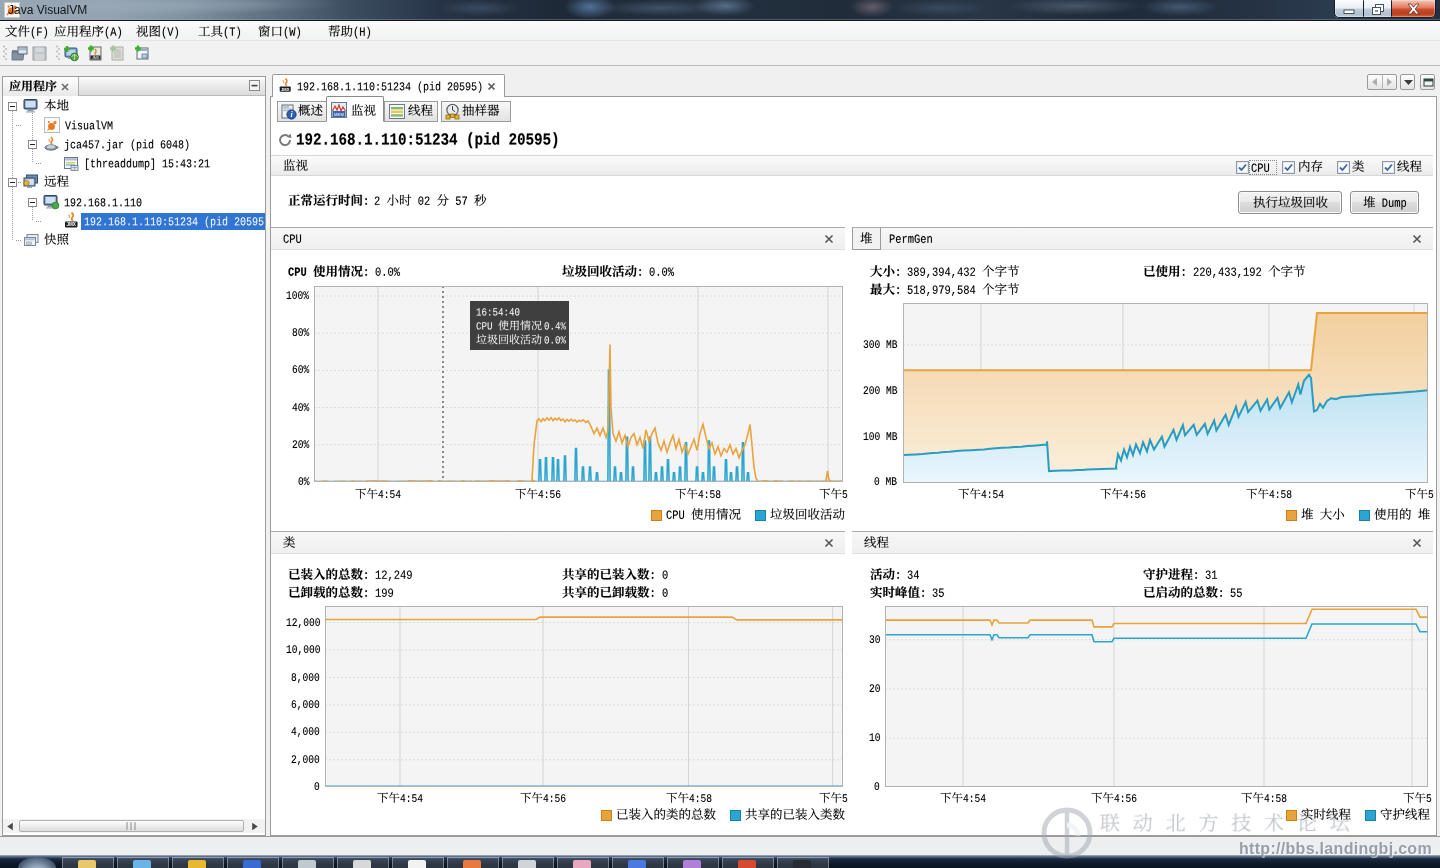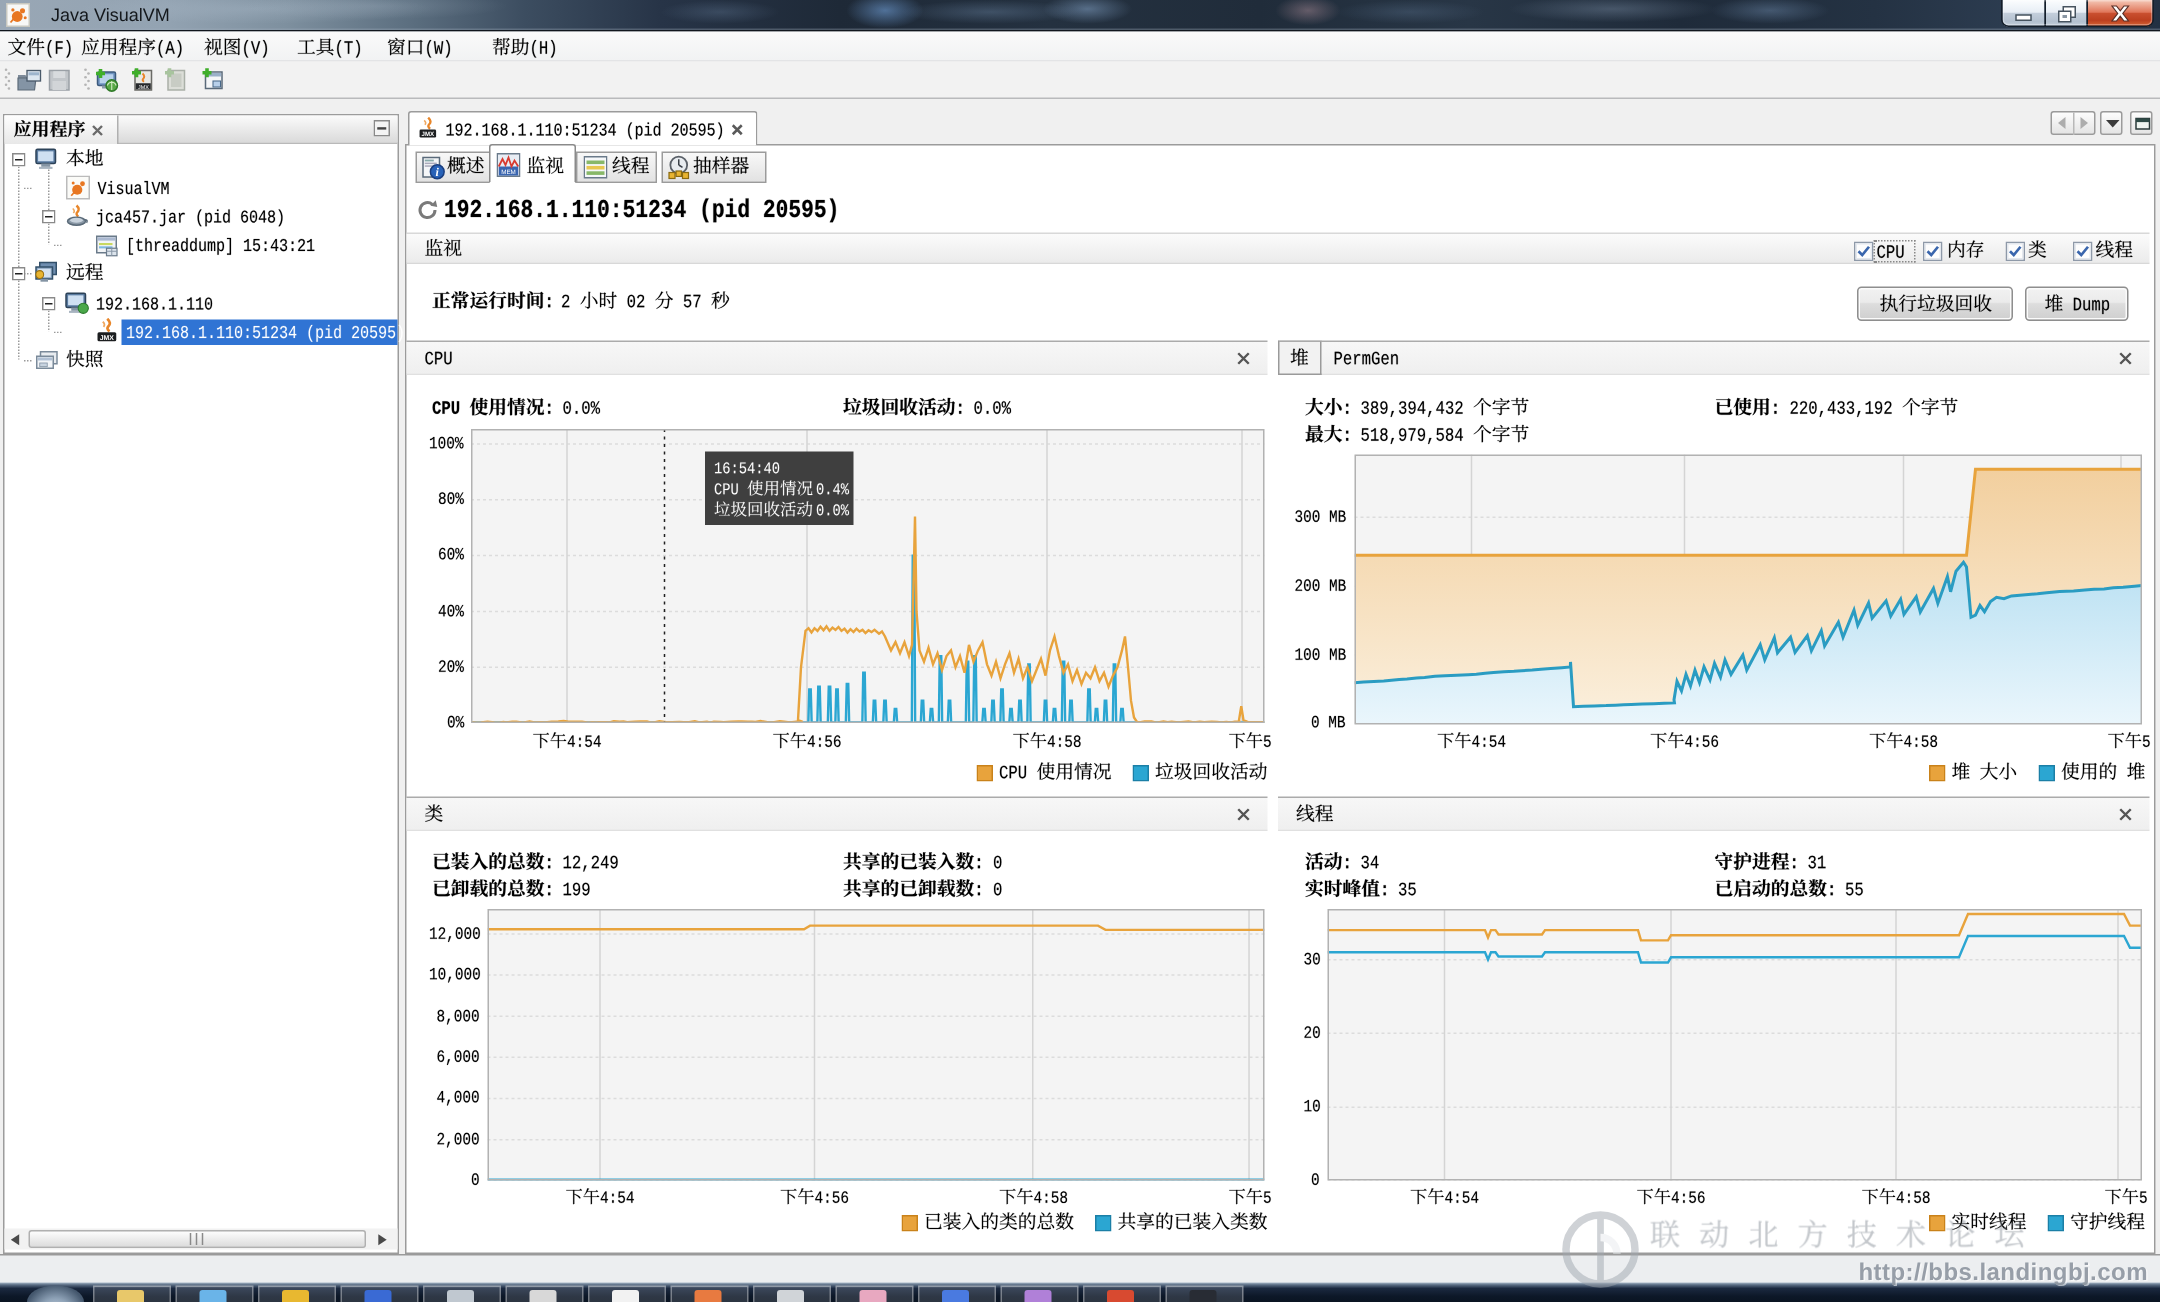--- a/index.html
+++ b/index.html
@@ -193,21 +193,21 @@
     <div style="position:absolute;left:0px;top:19px;width:1440px;height:1px;background:rgba(160,175,190,0.35);"></div>
     <div style="position:absolute;left:0px;top:20px;width:1440px;height:1px;background:#11161d;"></div>
     <svg style="position:absolute;left:4px;top:2px" width="16" height="16" viewBox="0 0 16 16">
       <rect x="0.5" y="0.5" width="15" height="15" fill="#f8f8f6" stroke="#c8c8c0"></rect>
       <circle cx="7.5" cy="9" r="3.6" fill="#e87722"></circle>
       <circle cx="11" cy="5.2" r="1.7" fill="#e87722"></circle>
       <circle cx="4.6" cy="4.6" r="1.1" fill="#e87722"></circle>
       <circle cx="12.8" cy="9.8" r="1.0" fill="#e87722"></circle>
       <path d="M3 13 L6 9.5" stroke="#e87722" stroke-width="1.2" fill="none"></path>
     </svg>
-    <div style="position:absolute;left:34px;top:3px;font:12px 'Liberation Sans',sans-serif;color:#14181c">Java VisualVM</div>
+    <div style="position:absolute;left:8px;top:3px;font:12px 'Liberation Sans',sans-serif;color:#14181c">Java VisualVM</div>
     <div style="position:absolute;left:1335px;top:0px;width:28px;height:18px;background:linear-gradient(#fbfdfe 0%,#e8eef5 45%,#c3cedb 50%,#b3c0cf 80%,#c9d4df 100%);border-radius:0 0 0 4px;"></div>
     <div style="position:absolute;left:1364px;top:0px;width:27px;height:18px;background:linear-gradient(#fbfdfe 0%,#e8eef5 45%,#c3cedb 50%,#b3c0cf 80%,#c9d4df 100%);"></div>
     <div style="position:absolute;left:1392px;top:0px;width:43px;height:18px;background:linear-gradient(#f5c9b8 0%,#e0765a 45%,#c94f2f 50%,#bc3f1f 75%,#d96a39 100%);border-radius:0 0 4px 0;"></div>
     <div style="position:absolute;left:1363px;top:0px;width:1px;height:18px;background:#141e2a;"></div>
     <div style="position:absolute;left:1391px;top:0px;width:1px;height:18px;background:#141e2a;"></div>
     <div style="position:absolute;left:1334px;top:-1px;width:102px;height:19px;border:1px solid #141e2a;border-radius:0 0 5px 5px;box-shadow:0 0 0 1px rgba(255,255,255,0.3) inset;"></div>
     <svg style="position:absolute;left:1335px;top:0" width="28" height="18" viewBox="0 0 28 18">
       <rect x="9" y="10" width="10" height="3.5" fill="#fff" stroke="#46535f" stroke-width="1"></rect>
     </svg>
     <svg style="position:absolute;left:1364px;top:0" width="27" height="18" viewBox="0 0 27 18">

